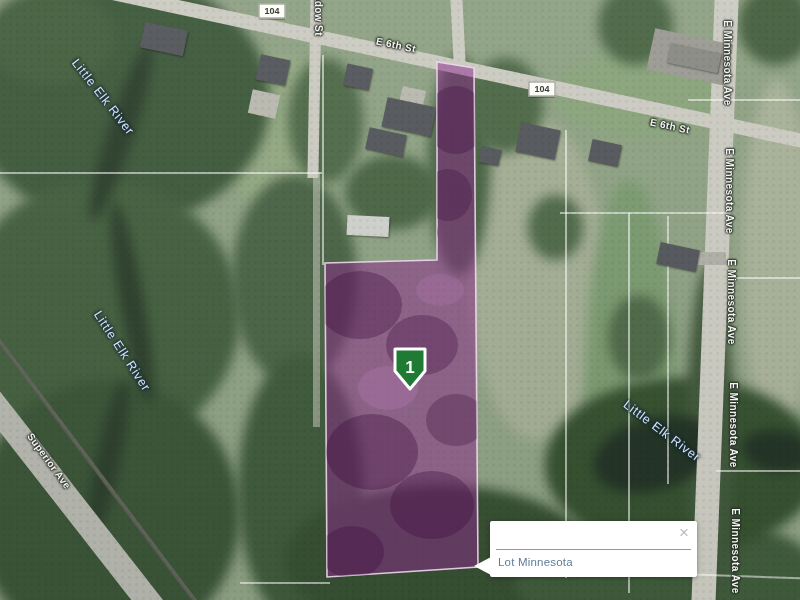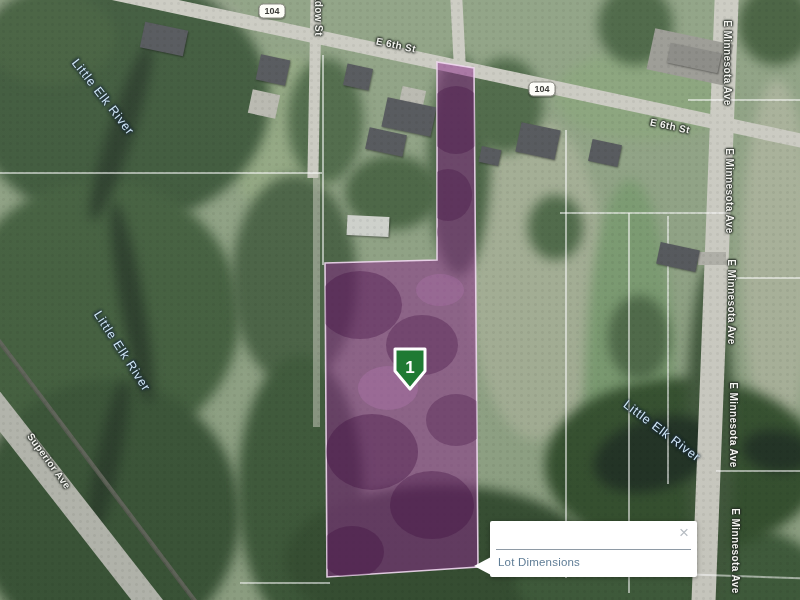--- a/index.html
+++ b/index.html
@@ -27,21 +27,21 @@
                 1px 0 2px rgba(38,44,38,.95),-1px 0 2px rgba(38,44,38,.95);
   }
   .wlabel{
     position:absolute;white-space:nowrap;color:#cfe6f7;font-size:12.5px;font-weight:400;
     letter-spacing:.8px;
     text-shadow:0 1px 3px rgba(30,45,60,.9),0 -1px 3px rgba(30,45,60,.9),
                 1px 0 3px rgba(30,45,60,.9),-1px 0 3px rgba(30,45,60,.9);
   }
   .shield{
     position:absolute;transform:translate(-50%,-50%);
-    background:#fdfdf8;border:1px solid #8a8a82;border-radius:5px;
+    background:#fdfdf8;border:1px solid #8a8a82;border-radius:0;
     color:#3c3c38;font-size:9px;font-weight:700;line-height:13px;
     padding:0 5px;height:13px;box-shadow:0 1px 1px rgba(0,0,0,.25);
   }
   
   #popup{
     position:absolute;left:490px;top:521px;width:207px;height:56px;
     background:#ffffff;border-radius:2px;box-shadow:0 1px 5px rgba(0,0,0,.35);
     z-index:20;
   }
   #popup .arrow{
@@ -176,18 +176,18 @@
 
   <svg width="38" height="48" viewBox="0 0 38 48" style="left:391px;top:346px;z-index:9;">
     <polygon points="4,3 34,3 34,25 19,43 4,25" fill="#1f7a33" stroke="#ffffff" stroke-width="3" stroke-linejoin="round"></polygon>
     <text x="19" y="27" text-anchor="middle" font-family="Liberation Sans, sans-serif" font-size="17" font-weight="bold" fill="#ffffff">1</text>
   </svg>
 
   <div id="popup">
     <div class="arrow"></div>
     <span class="close">×</span>
     <div class="divider"></div>
-    <div class="title">Lot Dimensions</div>
+    <div class="title">Lot Minnesota</div>
   </div>
 
   <div id="speckle"></div>
   <div id="tint"></div>
 </div>
 
 </body></html>

